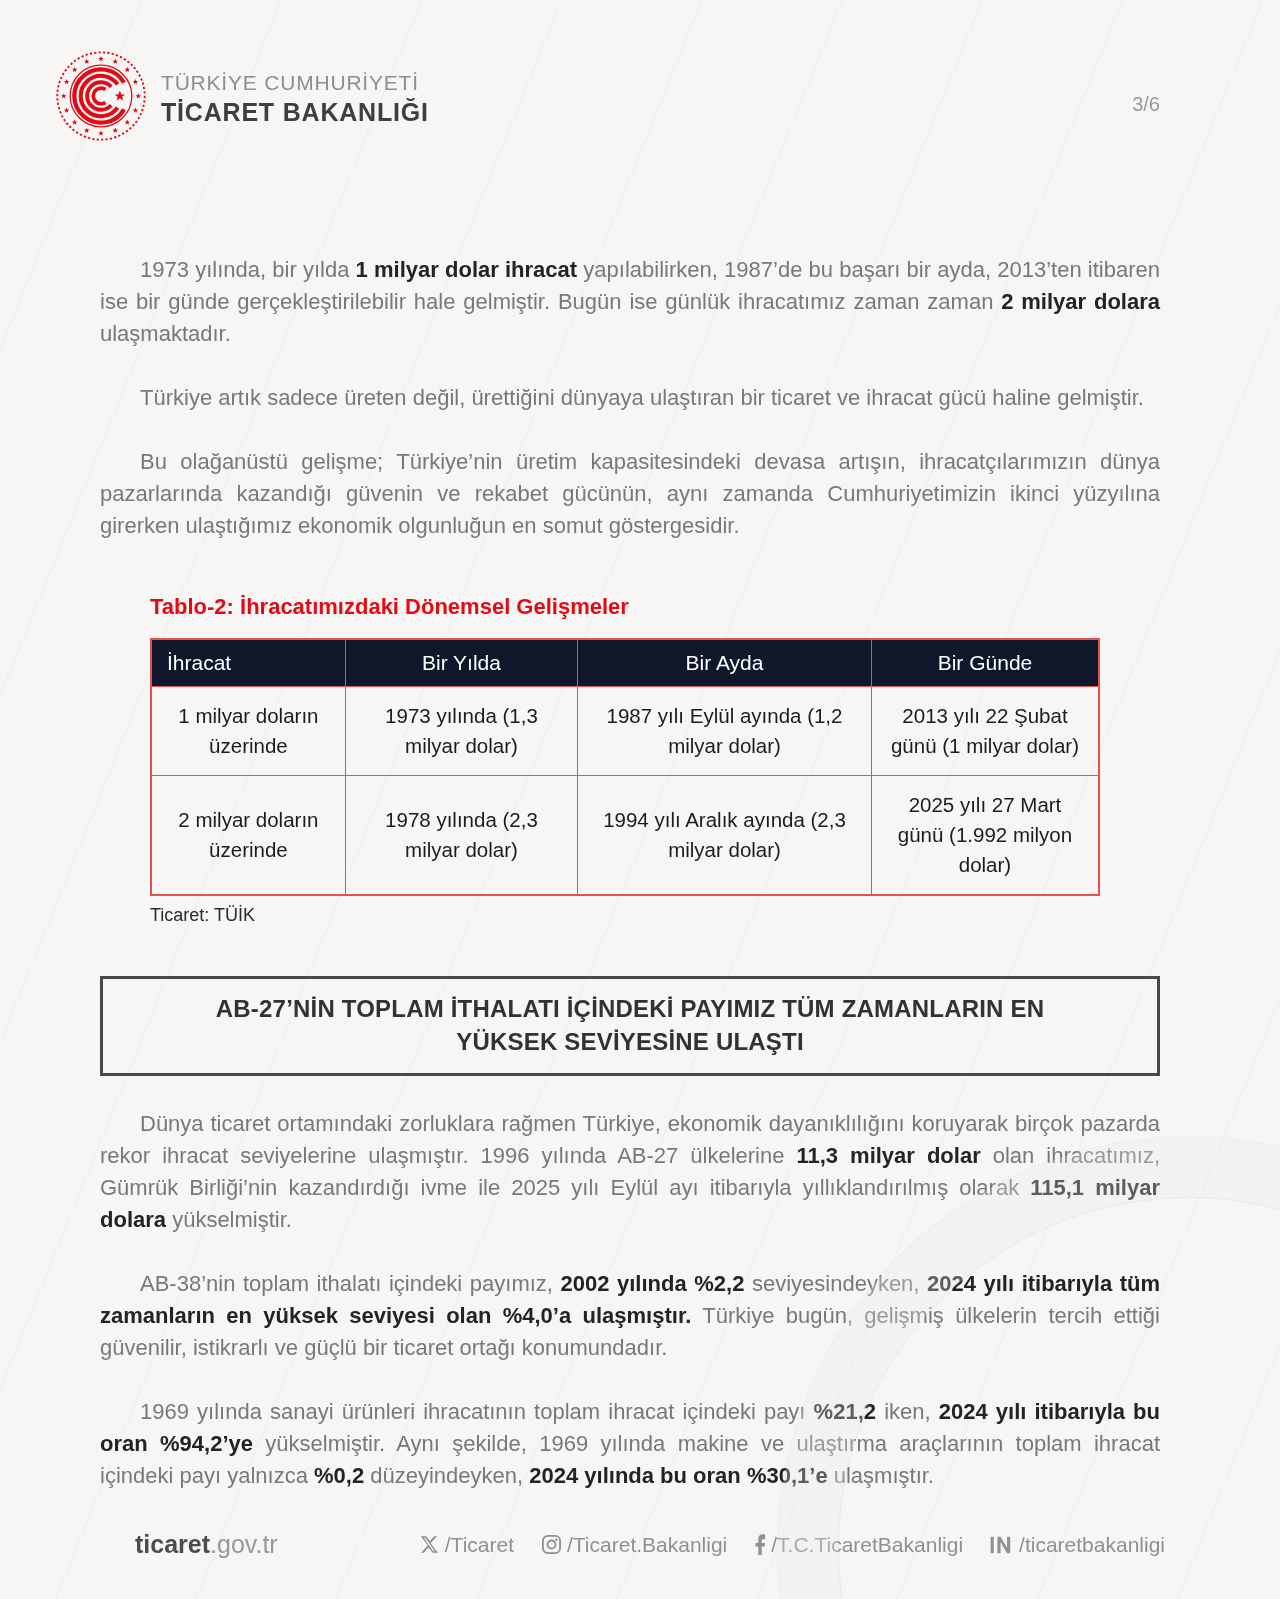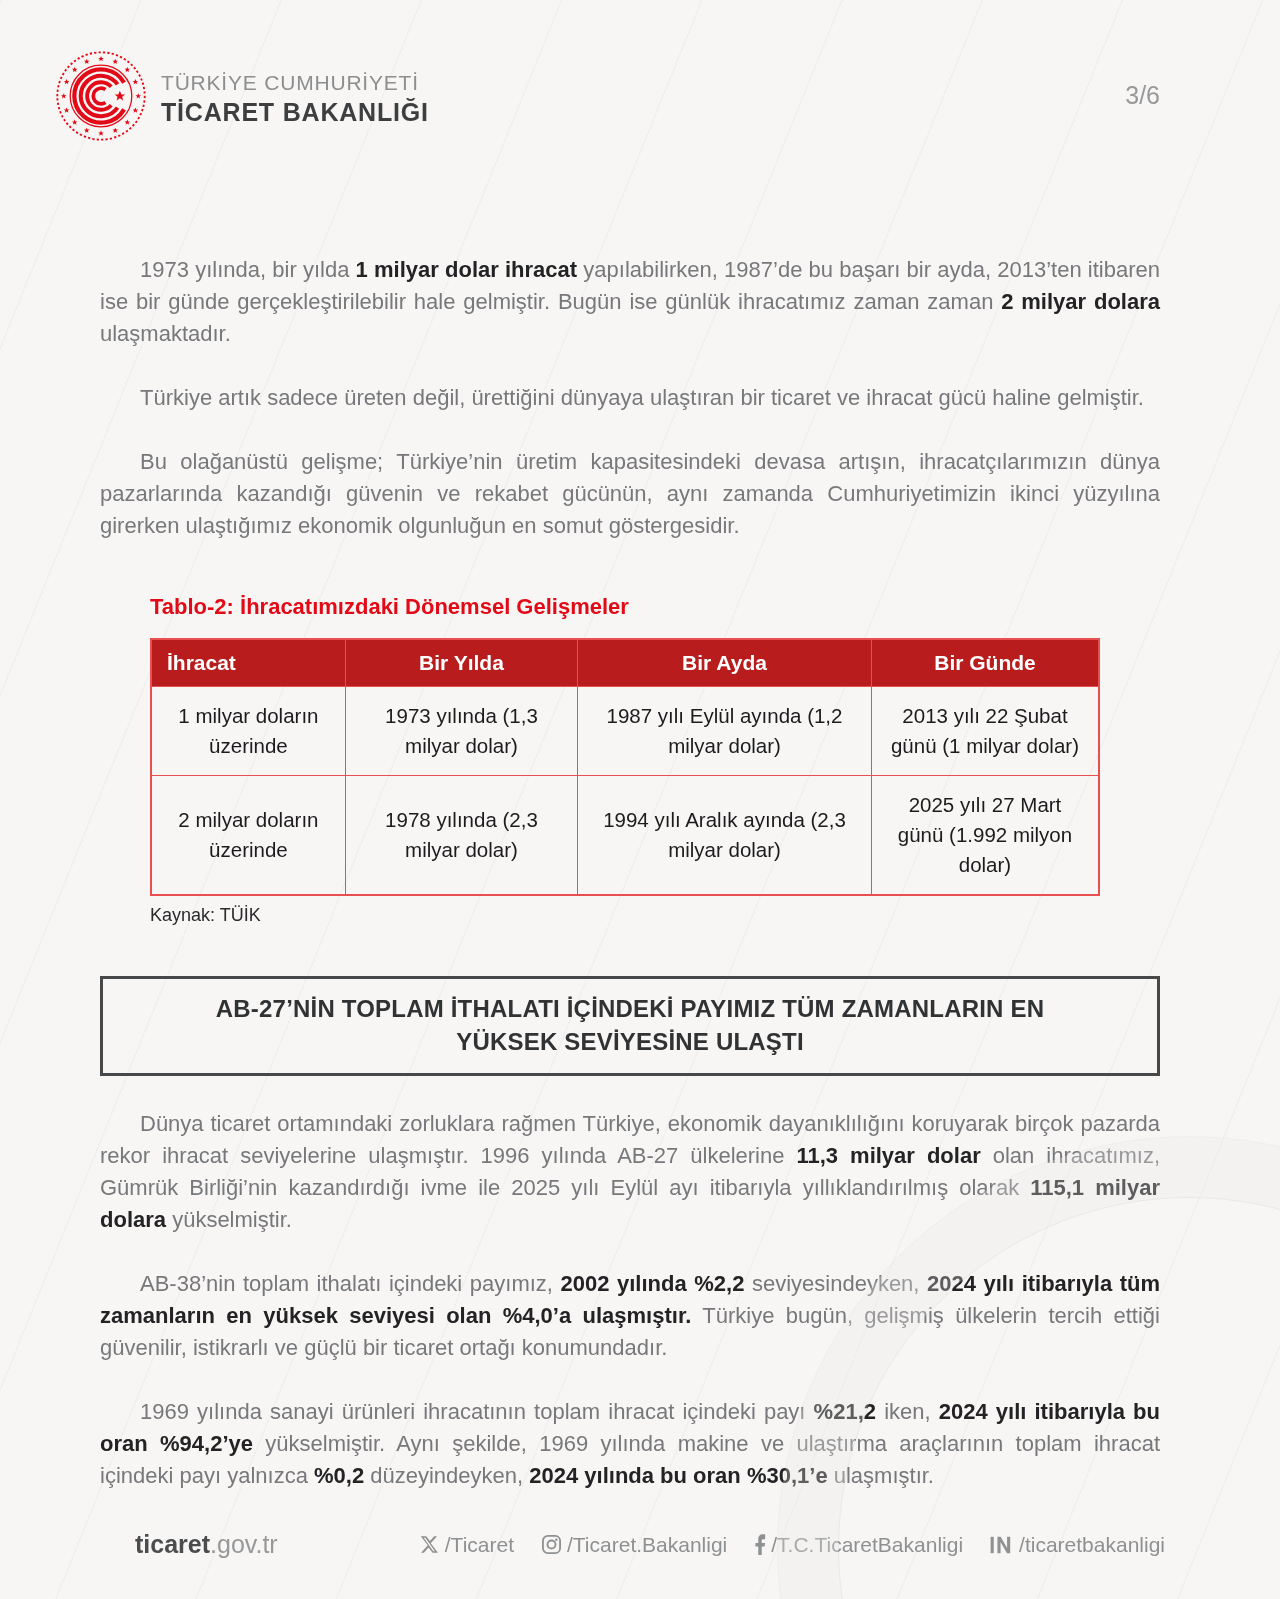--- a/index.html
+++ b/index.html
@@ -42,21 +42,21 @@
   }
   .brand { display: flex; align-items: center; gap: 14px; }
   .brand-logo { width: 92px; height: 92px; flex: 0 0 auto; }
   .brand-text { padding-top: 6px; }
   .brand-line1 {
     font-size: 21px; letter-spacing: 0.8px; color: #8d8e90; font-weight: normal;
   }
   .brand-line2 {
     font-size: 25px; letter-spacing: 0.8px; color: #3d3e40; font-weight: bold; margin-top: 3px;
   }
-  .page-number { font-size: 25px; color: #97989a; margin-top: 31px; }
+  .page-number { font-size: 20px; color: #97989a; margin-top: 43px; }
 
   
   .main { position: relative; padding: 0 120px 0 100px; }
   .para {
     margin-top: 32px;
     font-size: 22px; line-height: 32px;
     text-align: justify;
     text-indent: 40px;
     color: #77787b;
   }
@@ -68,21 +68,21 @@
   .table-title { font-size: 22px; font-weight: bold; color: #e30a17; margin-bottom: 18px; }
   table.data-table {
     width: 950px; border-collapse: collapse; table-layout: fixed;
     background: transparent;
   }
   table.data-table col.c1 { width: 20.5%; }
   table.data-table col.c2 { width: 24.5%; }
   table.data-table col.c3 { width: 31%; }
   table.data-table col.c4 { width: 24%; }
   table.data-table th {
-    background: #b91c1c; color: #ffffff; font-weight: bold; font-size: 21px;
+    background: #0f172a; color: #ffffff; font-weight: normal; font-size: 21px;
     border: 1.5px solid #e8504f; height: 47px; text-align: center; padding: 4px 10px;
   }
   table.data-table th:first-child { text-align: left; padding-left: 15px; }
   table.data-table td {
     border: 1.5px solid #e8504f;
     font-size: 20.5px; color: #1c1c1e; text-align: center;
     padding: 14px 12px; line-height: 30px; background: transparent;
   }
   table.data-table { border: 2px solid #e8504f; }
   .table-source { margin-top: 9px; font-size: 18px; color: #2a2a2c; }
@@ -184,21 +184,21 @@
               <td>2013 yılı 22 Şubat günü (1 milyar dolar)</td>
             </tr>
             <tr>
               <td>2 milyar doların üzerinde</td>
               <td>1978 yılında (2,3 milyar dolar)</td>
               <td>1994 yılı Aralık ayında (2,3 milyar dolar)</td>
               <td>2025 yılı 27 Mart günü (1.992 milyon dolar)</td>
             </tr>
           </tbody>
       </table>
-      <div class="table-source">Kaynak: TÜİK</div>
+      <div class="table-source">Ticaret: TÜİK</div>
     </div>
 
     <div class="banner">AB-27’NİN TOPLAM İTHALATI İÇİNDEKİ PAYIMIZ TÜM ZAMANLARIN EN YÜKSEK SEVİYESİNE ULAŞTI</div>
 
     <p class="para"><span>Dünya ticaret ortamındaki zorluklara rağmen Türkiye, ekonomik dayanıklılığını koruyarak birçok pazarda rekor ihracat seviyelerine ulaşmıştır. 1996 yılında AB-27 ülkelerine </span><span class="b">11,3 milyar dolar</span><span> olan ihracatımız, Gümrük Birliği’nin kazandırdığı ivme ile 2025 yılı Eylül ayı itibarıyla yıllıklandırılmış olarak </span><span class="b">115,1 milyar dolara</span><span> yükselmiştir.</span></p>
     <p class="para"><span>AB-38’nin toplam ithalatı içindeki payımız, </span><span class="b">2002 yılında %2,2</span><span> seviyesindeyken, </span><span class="b">2024 yılı itibarıyla tüm zamanların en yüksek seviyesi olan %4,0’a ulaşmıştır.</span><span> Türkiye bugün, gelişmiş ülkelerin tercih ettiği güvenilir, istikrarlı ve güçlü bir ticaret ortağı konumundadır.</span></p>
     <p class="para"><span>1969 yılında sanayi ürünleri ihracatının toplam ihracat içindeki payı </span><span class="b">%21,2</span><span> iken, </span><span class="b">2024 yılı itibarıyla bu oran %94,2’ye</span><span> yükselmiştir. Aynı şekilde, 1969 yılında makine ve ulaştırma araçlarının toplam ihracat içindeki payı yalnızca </span><span class="b">%0,2</span><span> düzeyindeyken, </span><span class="b">2024 yılında bu oran %30,1’e</span><span> ulaşmıştır.</span></p>
   </div>
 
   <div class="footer">

